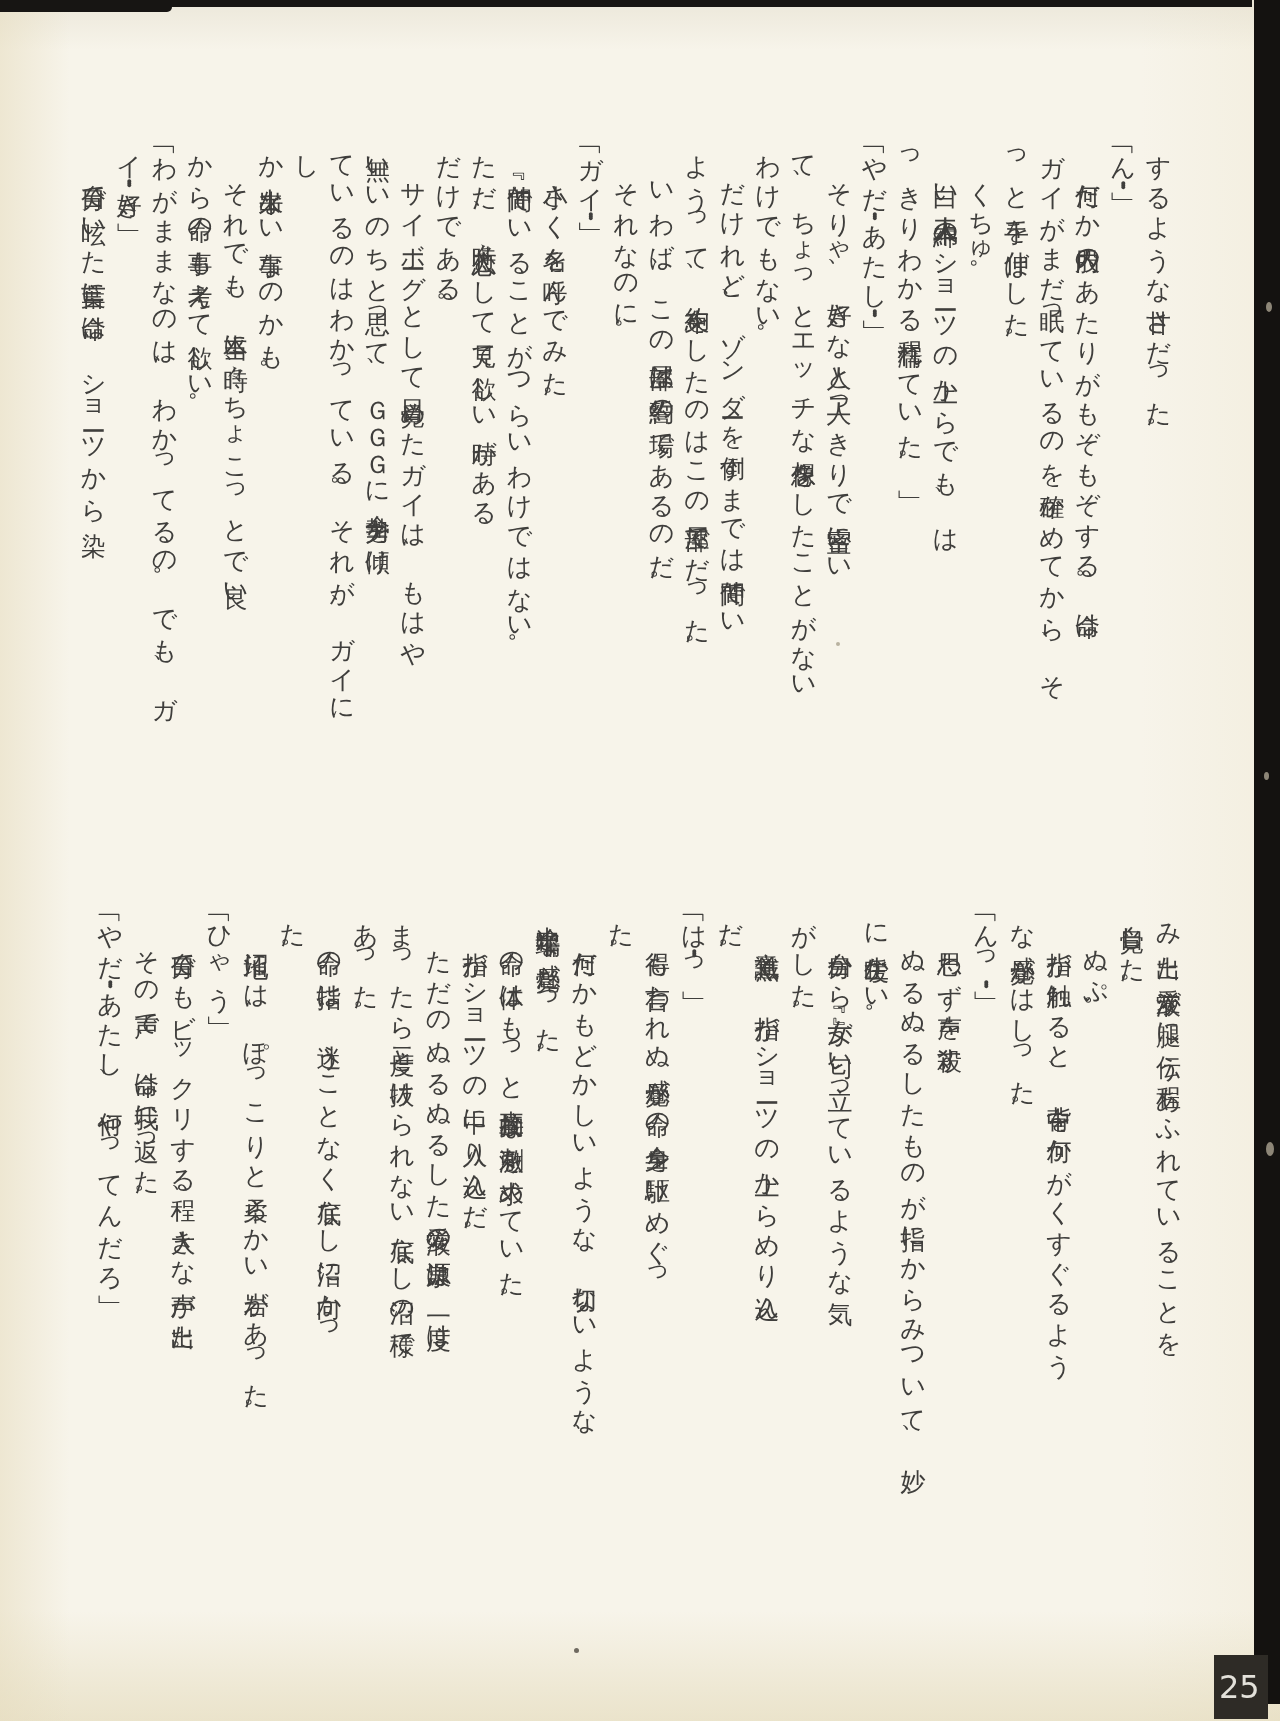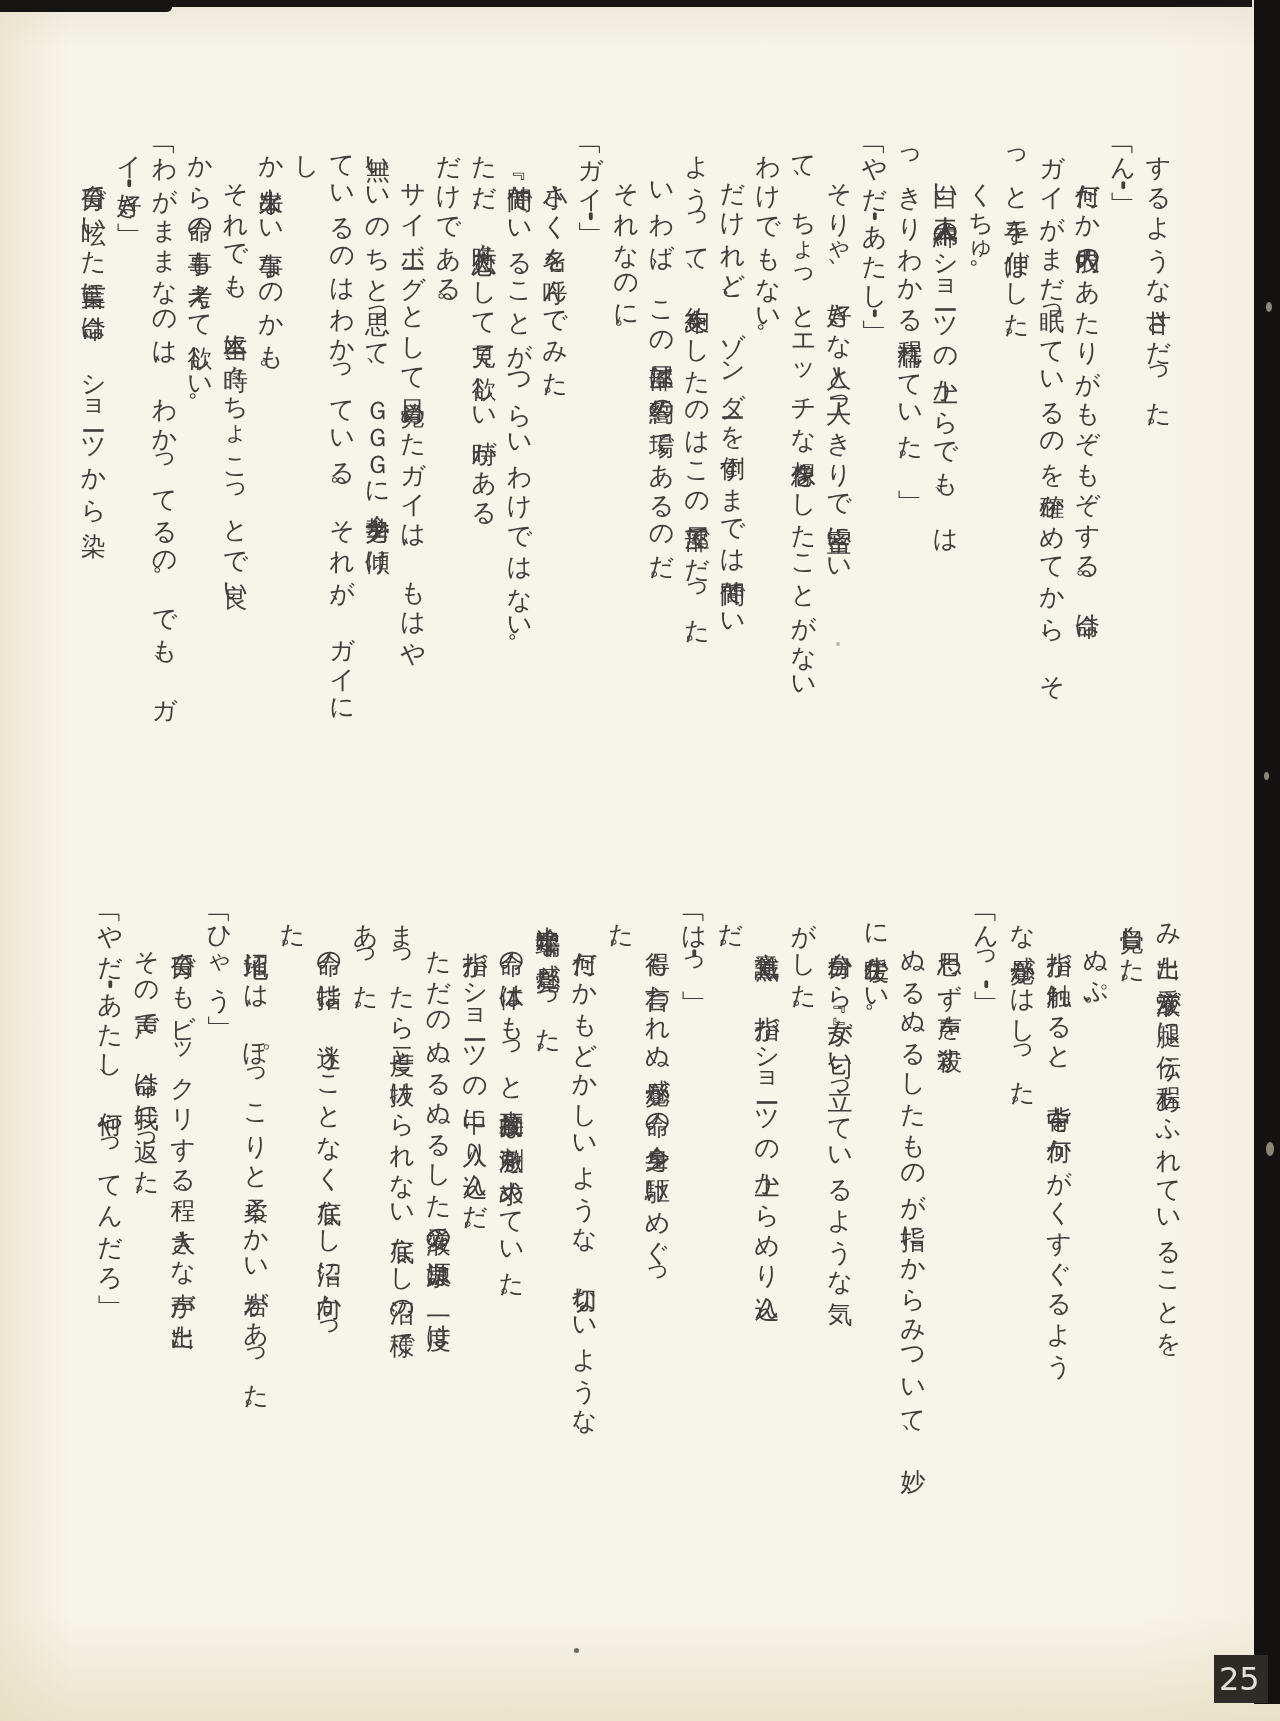--- a/index.html
+++ b/index.html
@@ -31,21 +31,21 @@
   .top-edge-left { position:absolute; top:0; left:0; width:172px; height:12px; background:#171513; border-radius:0 0 5px 0; }
   .right-strip   { position:absolute; top:0; right:0; width:26px; height:1704px; background:#141210; }
   .strip-speck   { position:absolute; background:#8d8677; border-radius:50%; }
   .sp1 { top:302px;  right:8px;  width:6px; height:10px; }
   .sp2 { top:772px;  right:11px; width:5px; height:8px;  }
   .sp3 { top:1142px; right:6px;  width:8px; height:14px; }
   .page-speck  { position:absolute; left:574px; top:1648px; width:5px; height:5px; background:#6f6a60; border-radius:50%; }
   .page-speck2 { position:absolute; left:836px; top:642px;  width:4px; height:4px; background:#b9b2a0; border-radius:50%; }
 
   .pagenum-box {
-    position:absolute; left:1214px; top:1655px; width:54px; height:48px;
+    position:absolute; left:1214px; top:1655px; width:54px; height:64px;
     background:#2e2b26; color:#e3e1da;
     display:flex; align-items:center; justify-content:flex-start;
     padding-left:5px; box-sizing:border-box;
     font-family:"DejaVu Sans","Liberation Sans",sans-serif;
     font-size:32px; line-height:1;
   }
 </style>
 </head>
 <body>
 

